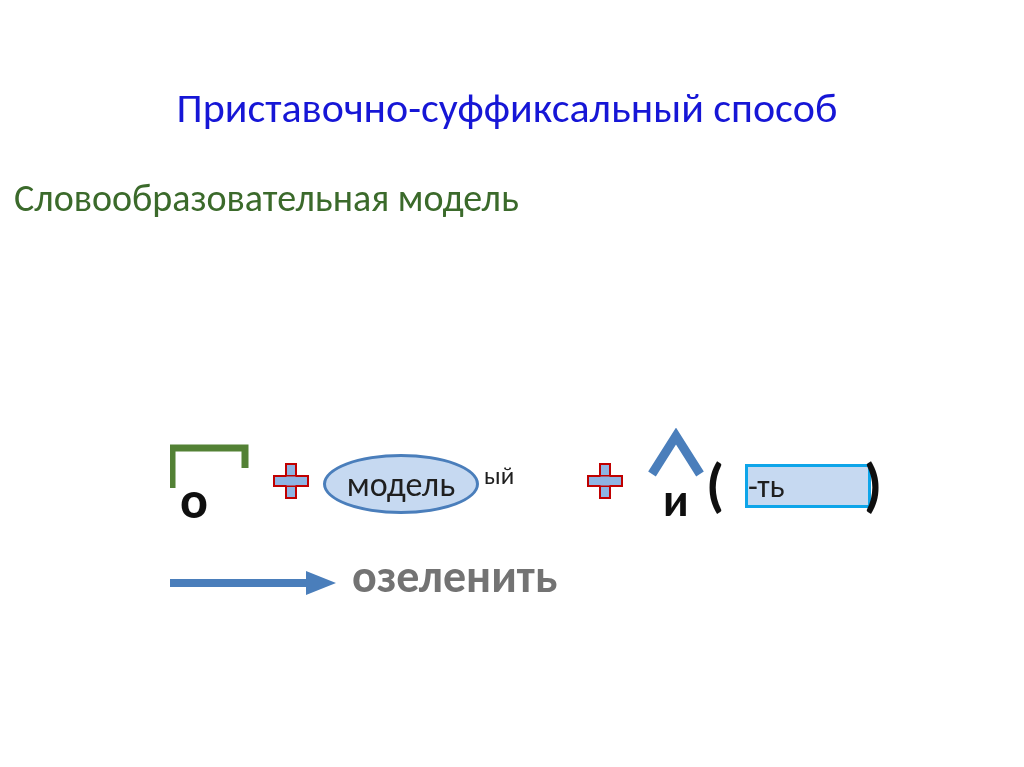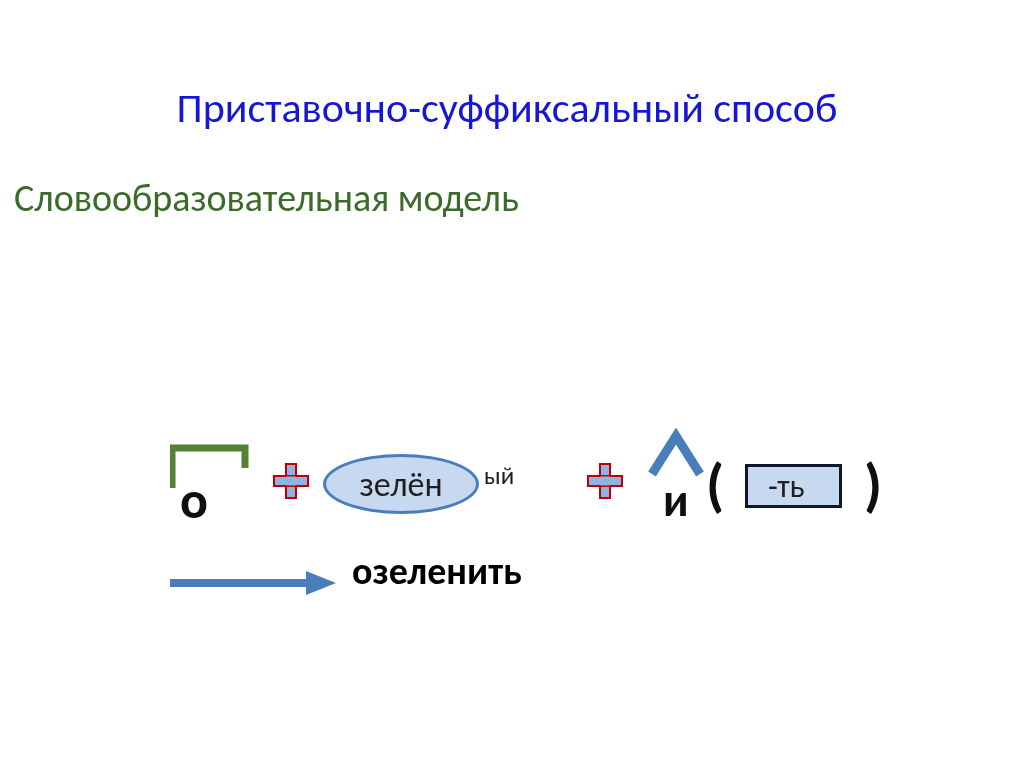--- a/index.html
+++ b/index.html
@@ -120,28 +120,28 @@
     font-weight: bold;
     color: #0f0f0f;
   }
   .paren-open { left: 536px; }
   .paren-close { left: 694px; }
 
   .rect-suffix {
     position: absolute;
     left: 575px;
     top: 24px;
-    width: 97px;
+    width: 126px;
     height: 44px;
     background: #c6d9f1;
-    border: 3px solid #0f172a;
+    border: 3px solid #0ea5e9;
     display: flex;
     align-items: center;
     justify-content: flex-start;
-    padding-left: 20px;
+    padding-left: 0;
     box-sizing: border-box;
   }
   .rect-suffix span {
     font-family: Calibri, "Segoe UI", sans-serif;
     font-size: 32px;
     color: #1f1f1f;
   }
 
   
   .arrow {
@@ -149,23 +149,23 @@
     top: 568px;
     left: 168px;
     width: 170px;
     height: 30px;
   }
   .result {
     position: absolute;
     top: 548px;
     left: 352px;
     font-family: Calibri, "Segoe UI", sans-serif;
-    font-size: 38px;
-    font-weight: bold;
-    color: #000000;
+    font-size: 46px;
+    font-weight: bold;
+    color: #737373;
     text-align: right;
   }
 </style>
 </head>
 <body>
 
 <div class="title">Приставочно-суффиксальный способ</div>
 <div class="subtitle">Словообразовательная модель</div>
 
 <div class="formula">
@@ -175,21 +175,21 @@
   </svg>
   <div class="prefix-letter">о</div>
 
   <svg class="plus plus1" viewBox="0 0 38 38">
     <rect x="14" y="2" width="10" height="34" fill="#8eb4e3" stroke="#c00000" stroke-width="2"></rect>
     <rect x="2" y="14" width="34" height="10" fill="#8eb4e3" stroke="#c00000" stroke-width="2"></rect>
     <rect x="14.5" y="14.5" width="9" height="9" fill="#8eb4e3"></rect>
   </svg>
 
   <div class="ellipse">
-    <span class="root">зелён</span>
+    <span class="root">модель</span>
   </div>
   <div class="ending-yy">ый</div>
 
   <svg class="plus plus2" viewBox="0 0 38 38">
     <rect x="14" y="2" width="10" height="34" fill="#8eb4e3" stroke="#c00000" stroke-width="2"></rect>
     <rect x="2" y="14" width="34" height="10" fill="#8eb4e3" stroke="#c00000" stroke-width="2"></rect>
     <rect x="14.5" y="14.5" width="9" height="9" fill="#8eb4e3"></rect>
   </svg>
 
   <svg class="caret" viewBox="0 0 60 52">

